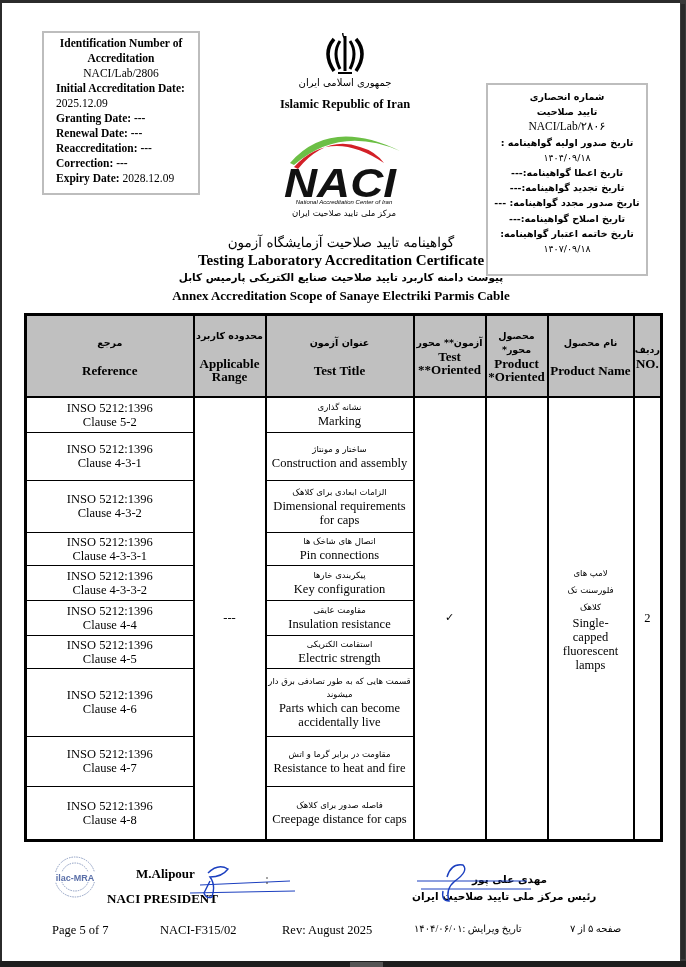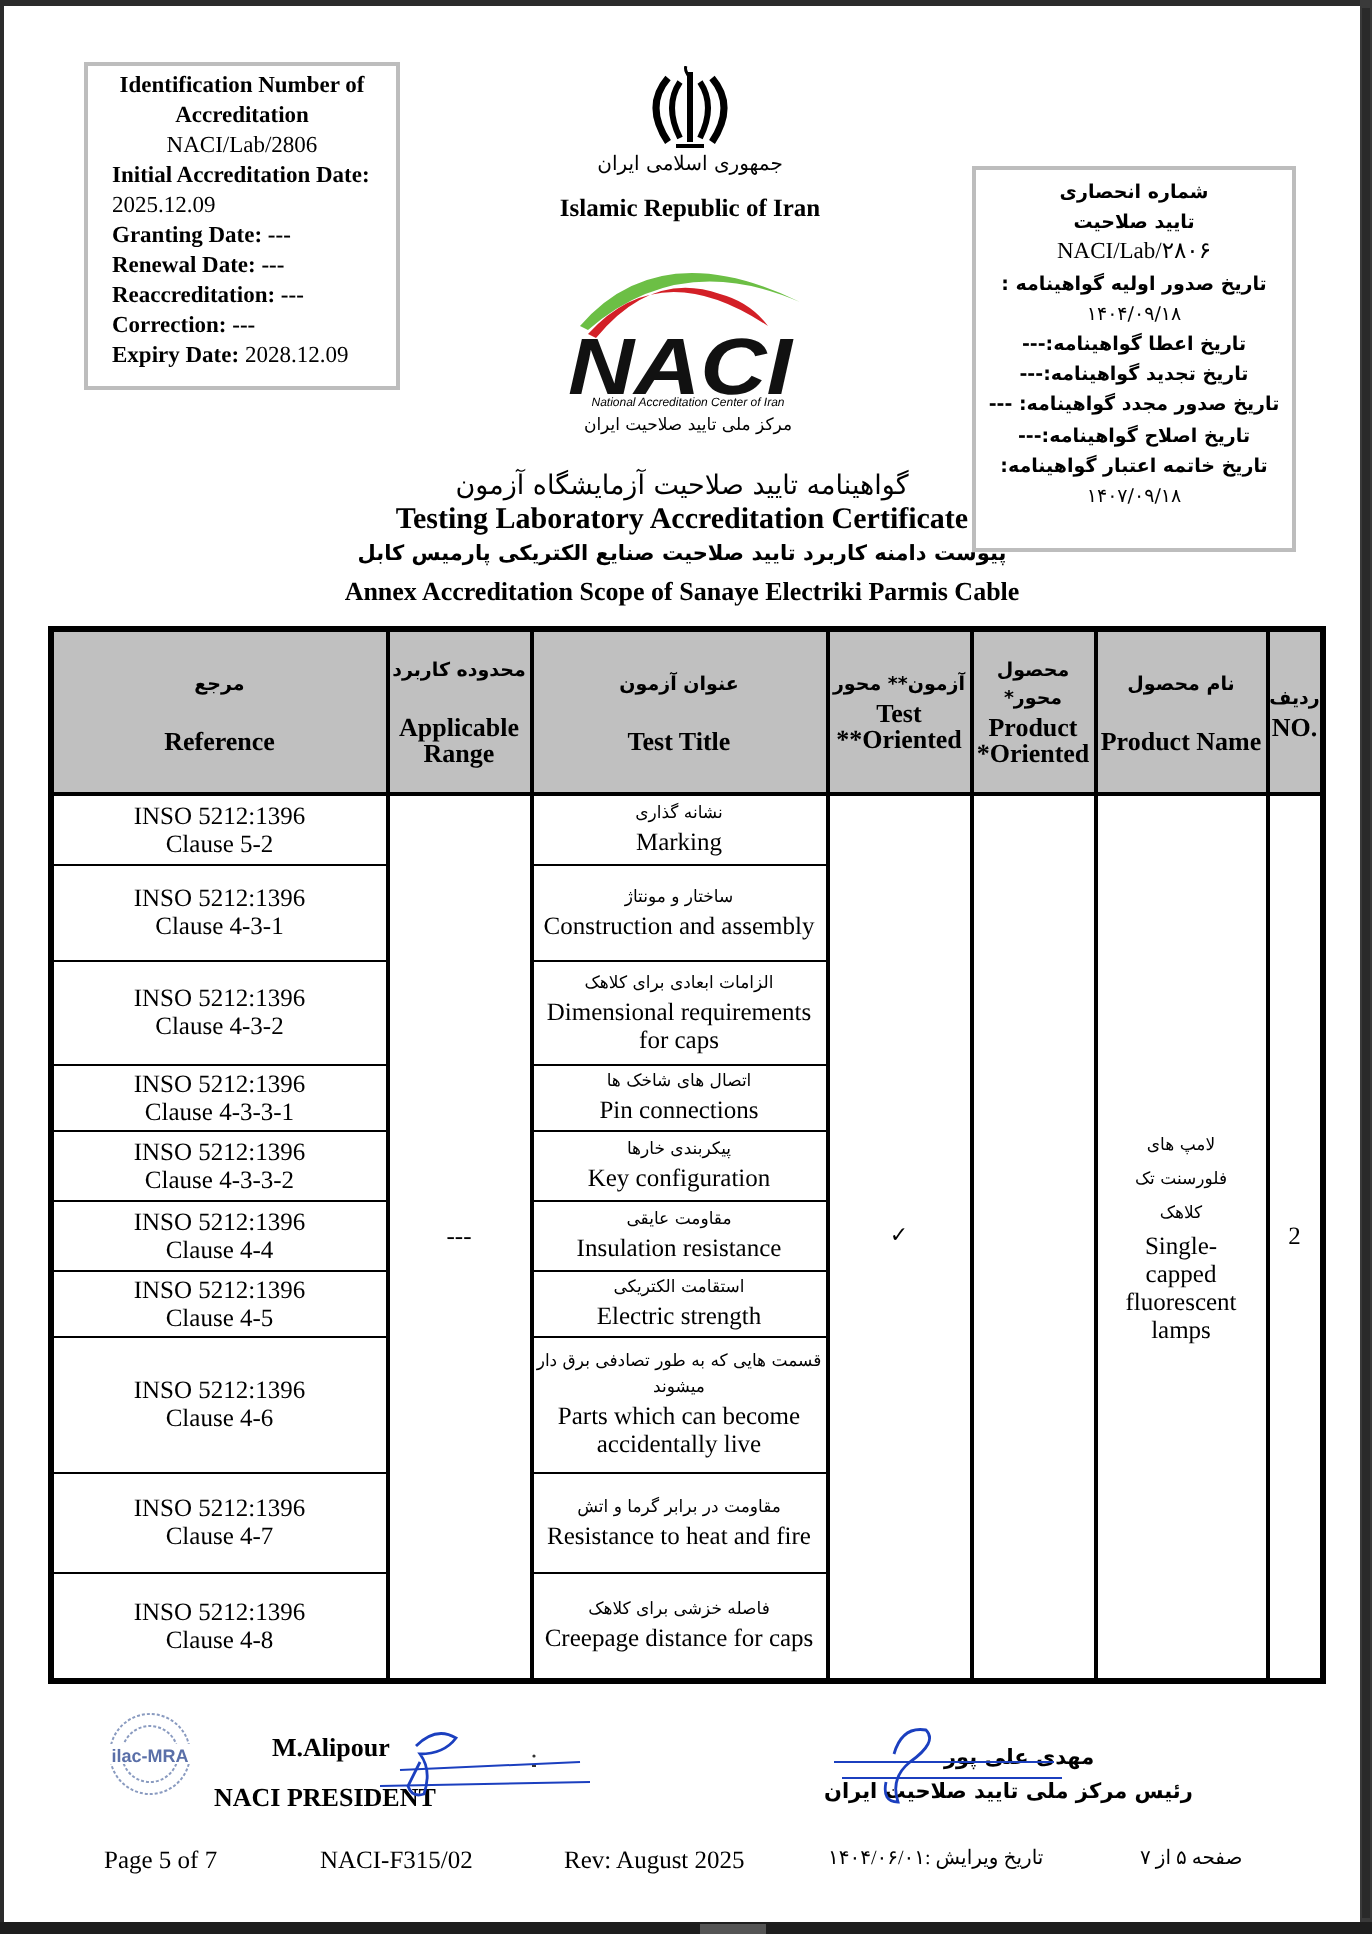--- a/index.html
+++ b/index.html
@@ -255,21 +255,21 @@
             <span class="fa">مقاومت در برابر گرما و اتش</span>
             <span class="en">Resistance to heat and fire</span>
           </td>
         </tr>
         <tr style="height: 54px;">
           <td class="ref col-ref">
             <div>INSO 5212:1396</div>
             <div>Clause  4-8</div>
           </td>
           <td class="col-title">
-            <span class="fa">فاصله خزشی برای کلاهک</span>
+            <span class="fa">فاصله صدور برای کلاهک</span>
             <span class="en">Creepage distance for caps</span>
           </td>
         </tr>
       </tbody>
   </table>
 
   <svg class="ilac" viewBox="0 0 54 44">
     <circle cx="27" cy="22" r="20" fill="none" stroke="#8a9bc0" stroke-width="1" stroke-dasharray="1.5 1"></circle>
     <circle cx="27" cy="22" r="14" fill="none" stroke="#8a9bc0" stroke-width="1" stroke-dasharray="1.5 1"></circle>
     <rect x="2" y="17" width="50" height="10" fill="#fff"></rect>

